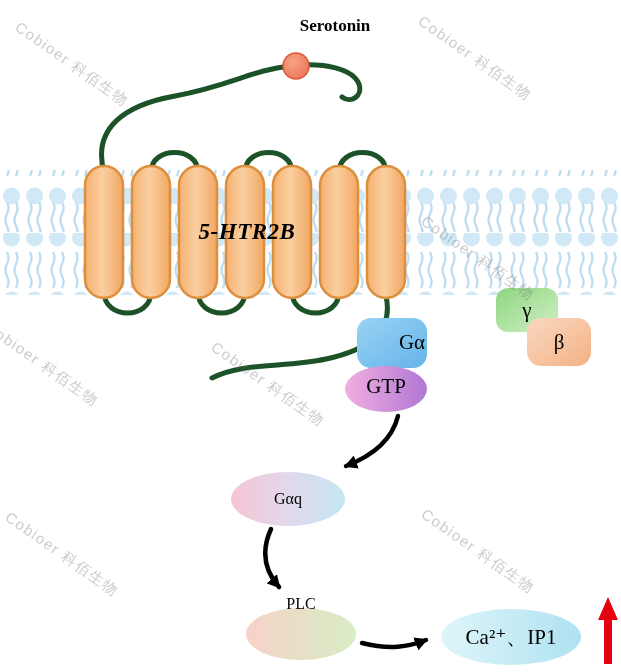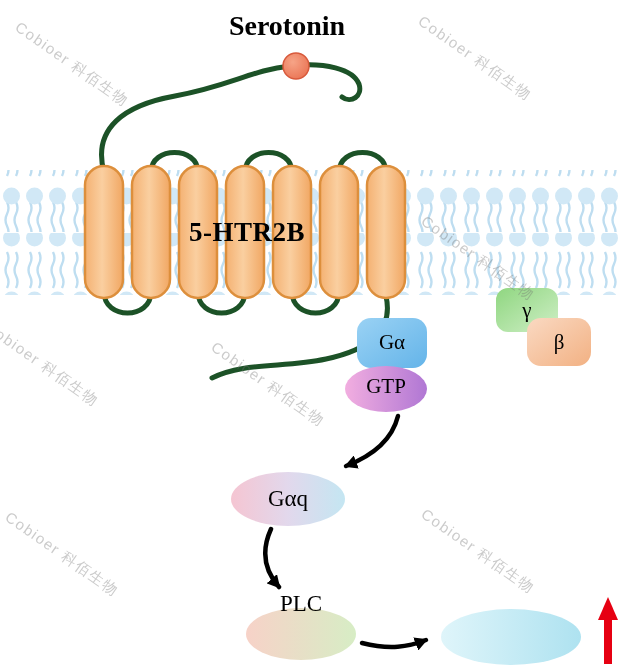--- a/index.html
+++ b/index.html
@@ -22,24 +22,24 @@
     white-space:nowrap;
     pointer-events:none;
   }
   .lbl{
     position:absolute;
     transform:translate(-50%,-50%);
     color:#000;
     white-space:nowrap;
     font-family:"Liberation Serif", "DejaVu Sans", serif;
   }
-  .lbl-serotonin{font-size:28px;font-weight:bold;}
-  .lbl-receptor{font-size:27px;font-weight:bold;letter-spacing:0.5px;}
+  .lbl-serotonin{font-size:17px;font-weight:bold;margin-left:48px;}
+  .lbl-receptor{font-size:23px;font-weight:bold;letter-spacing:0.5px;font-style:italic;}
   .lbl-node{font-size:21px;}
-  .lbl-big{font-size:23px;}
+  .lbl-big{font-size:16px;}
 </style>
 </head>
 <body>
 
 <div class="canvas">
 
   <svg class="layer" width="621" height="672" viewBox="0 0 621 672">
     <defs>
       <pattern id="lipTop" width="23" height="62" patternUnits="userSpaceOnUse">
         <path d="M7 16 q3 6 0 12 q-3 6 0 12 q3 6 0 12" stroke="#BBDCF0" stroke-width="2.4" fill="none"></path>
@@ -150,19 +150,20 @@
   <div class="wm" style="left:22px;top:18px">Cobioer  科佰生物</div>
   <div class="wm" style="left:425px;top:12px">Cobioer  科佰生物</div>
   <div class="wm" style="left:-8px;top:318px">Cobioer  科佰生物</div>
   <div class="wm" style="left:218px;top:338px">Cobioer  科佰生物</div>
   <div class="wm" style="left:428px;top:212px">Cobioer  科佰生物</div>
   <div class="wm" style="left:12px;top:508px">Cobioer  科佰生物</div>
   <div class="wm" style="left:428px;top:505px">Cobioer  科佰生物</div>
 
   <div class="lbl lbl-serotonin" style="left:287px;top:26px">Serotonin</div>
   <div class="lbl lbl-receptor" style="left:247px;top:232px">5-HTR2B</div>
-  <div class="lbl lbl-node" style="left:392px;top:342px">Gα</div>
+  <div class="lbl lbl-node" style="left:412px;top:342px">Gα</div>
   <div class="lbl lbl-node" style="left:386px;top:386px">GTP</div>
   <div class="lbl lbl-node" style="left:527px;top:310px">γ</div>
   <div class="lbl lbl-node" style="left:559px;top:342px">β</div>
   <div class="lbl lbl-big" style="left:288px;top:499px">Gαq</div>
   <div class="lbl lbl-big" style="left:301px;top:604px">PLC</div>
+  <div class="lbl lbl-node" style="left:511px;top:637px">Ca²⁺、IP1</div>
 </div>
 
 </body></html>

